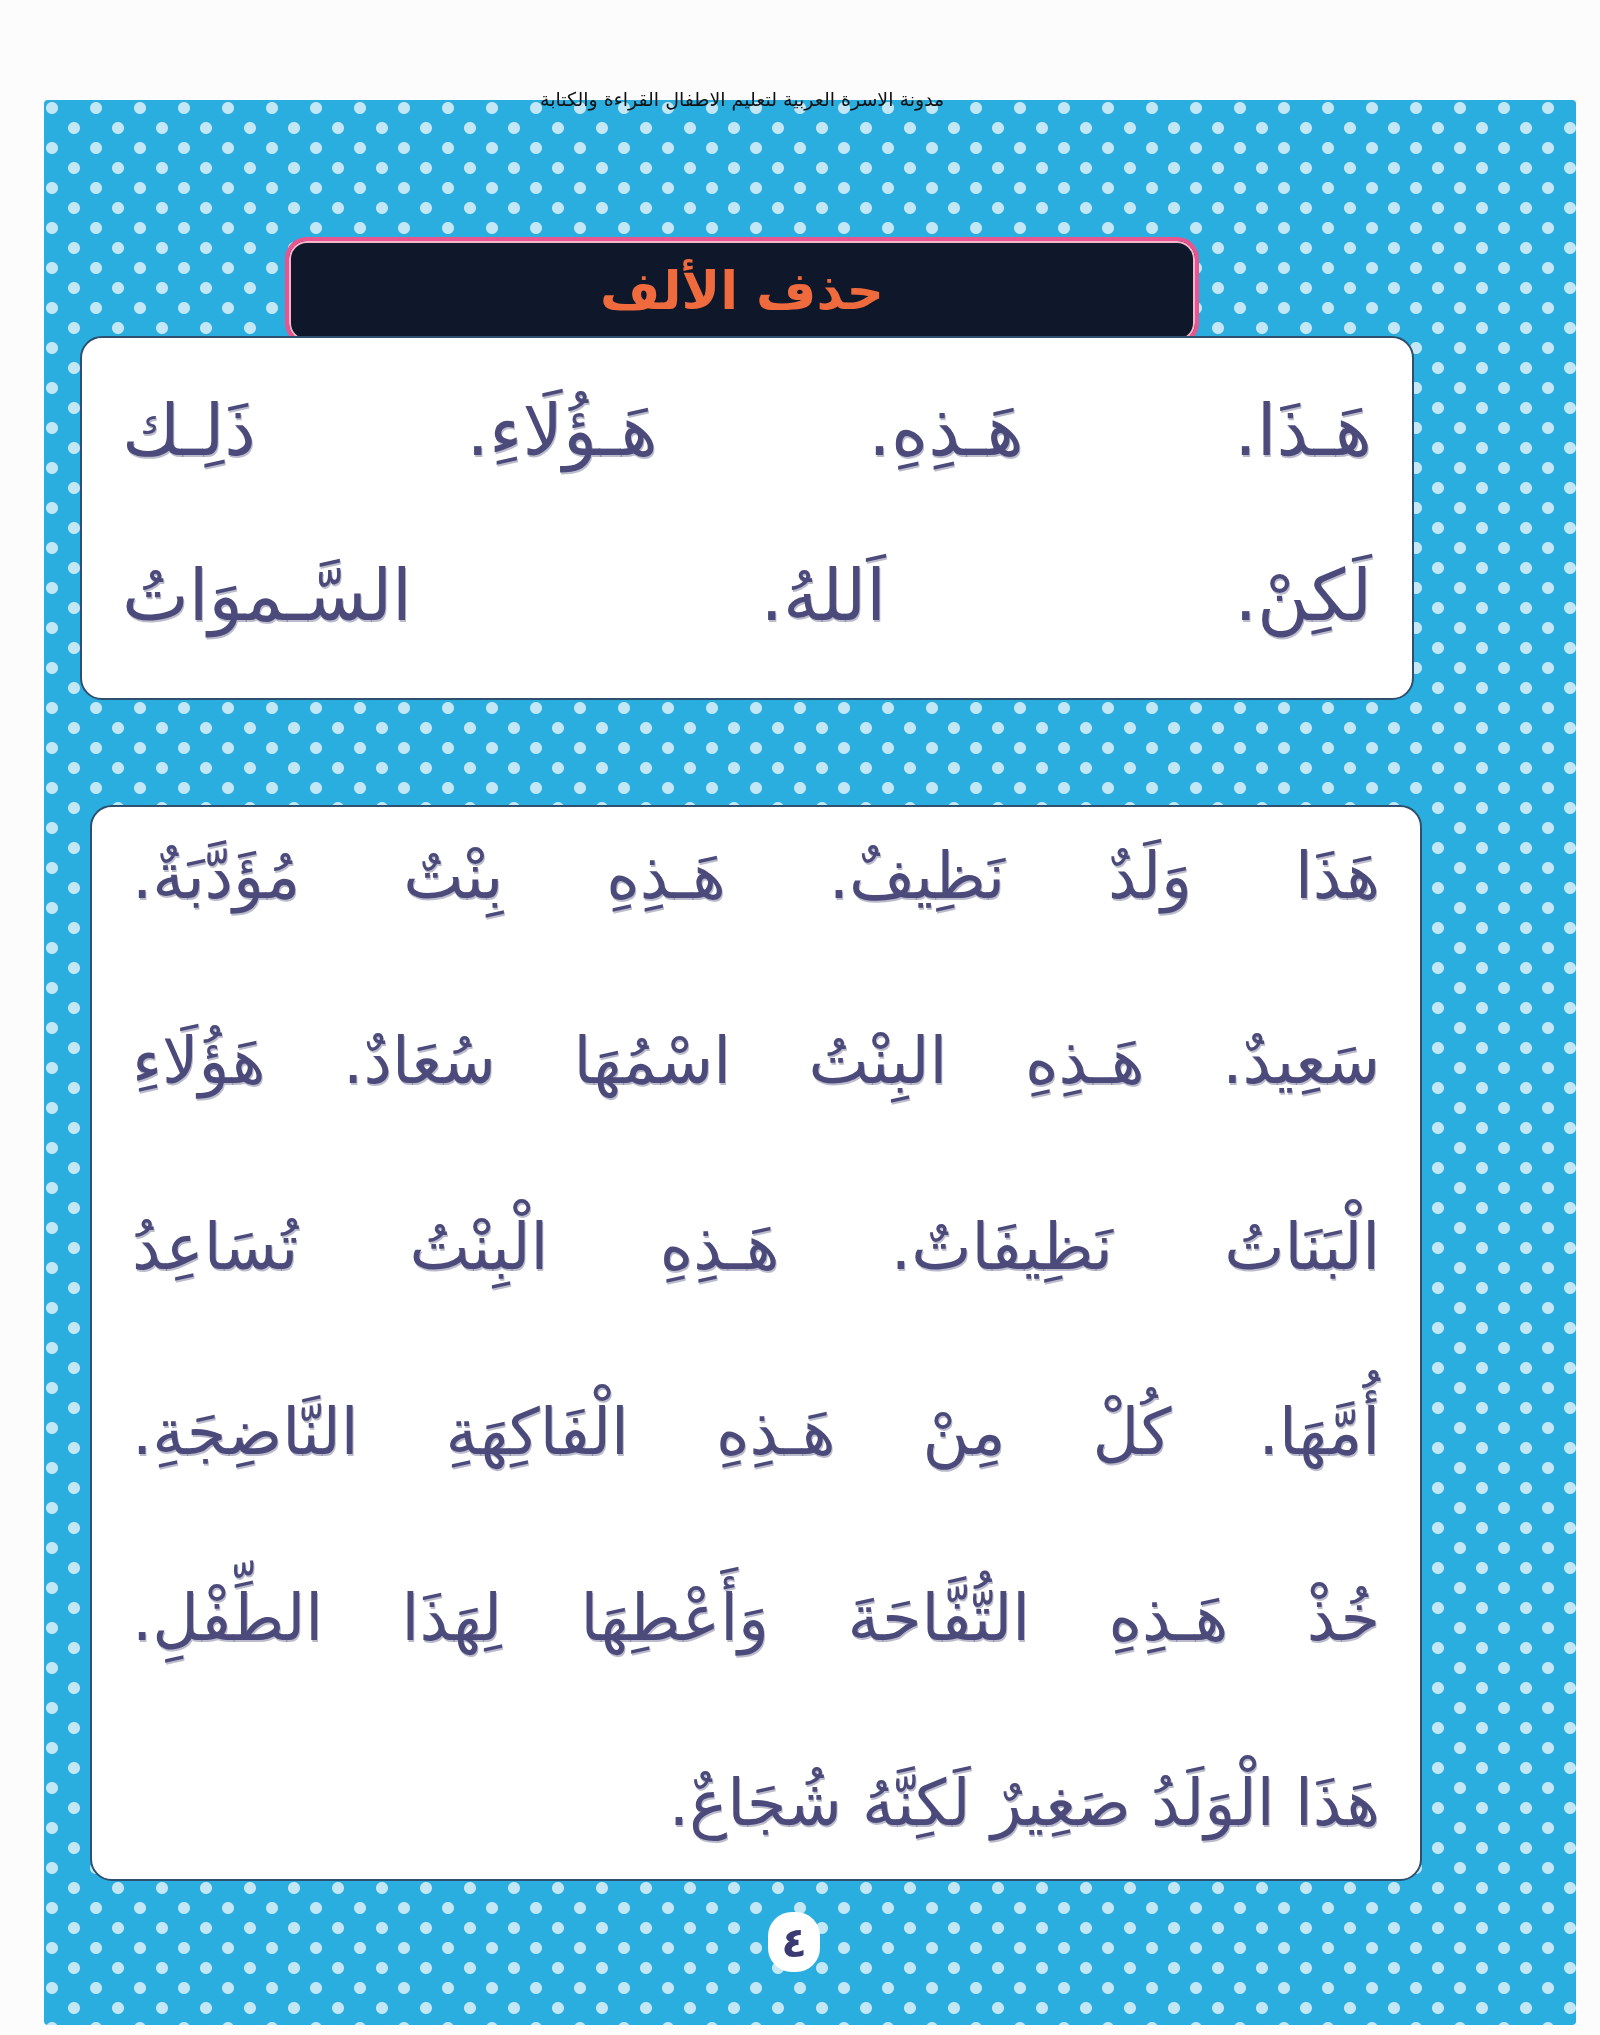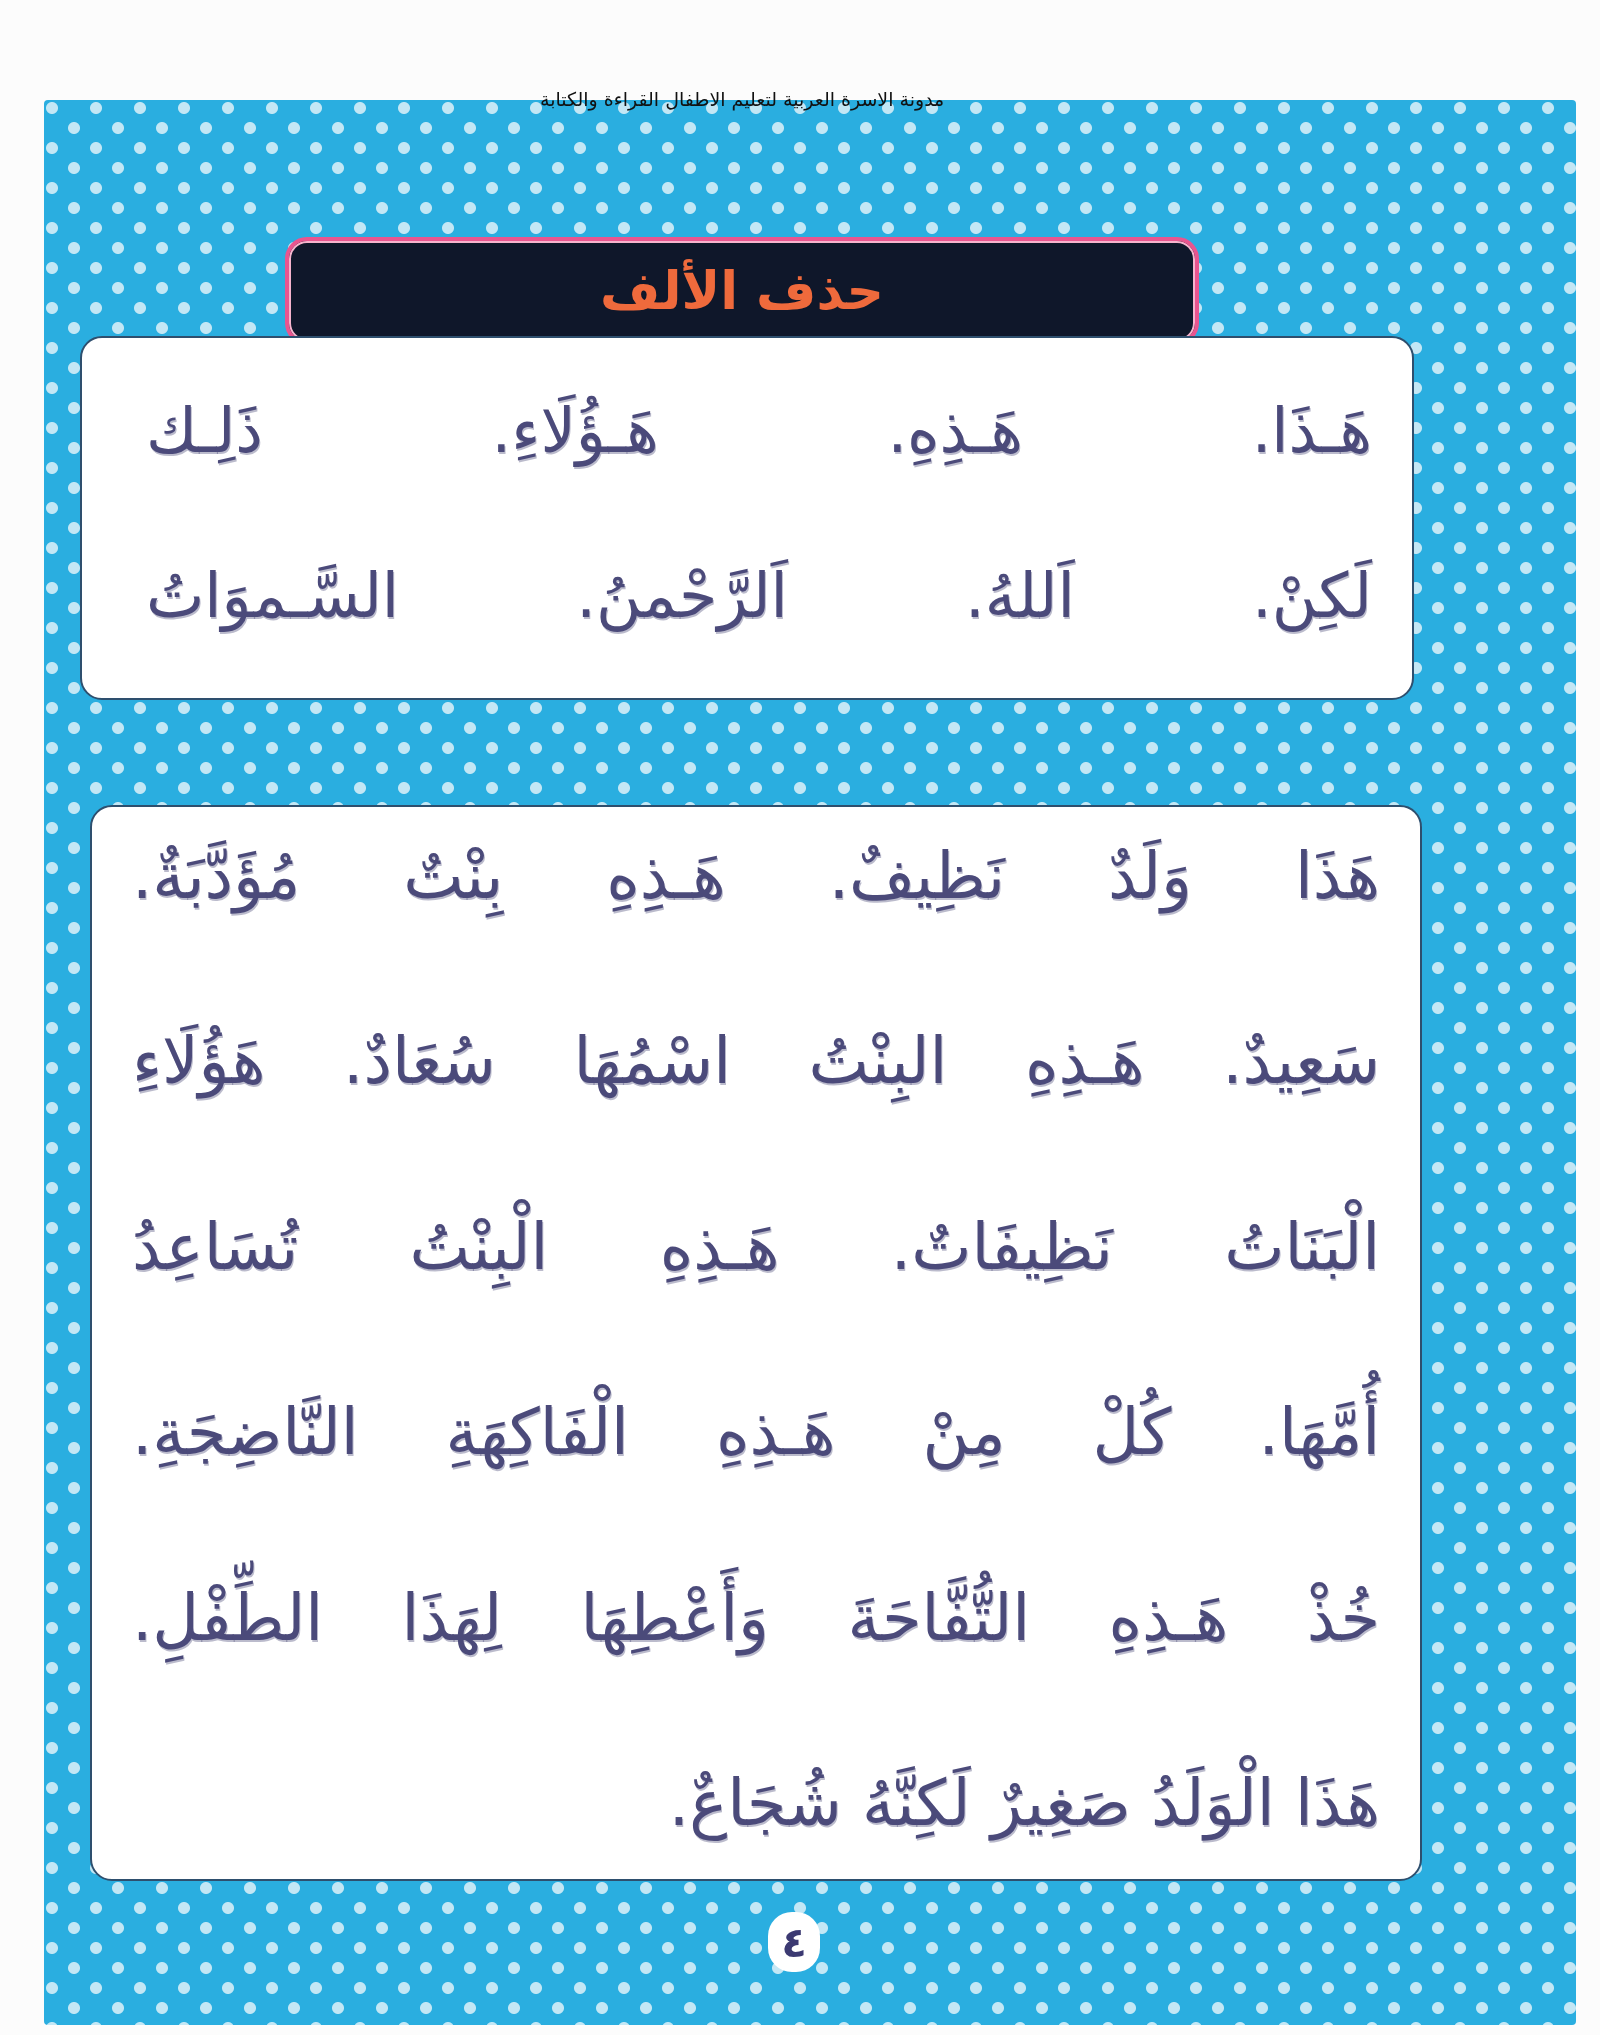--- a/index.html
+++ b/index.html
@@ -78,26 +78,25 @@
       padding: 10px 40px 20px 40px;
     }
     .words-row {
       display: flex;
       justify-content: space-between;
       align-items: center;
       direction: rtl;
     }
     .word {
       font-family: "DejaVu Sans", sans-serif;
-      font-size: 62px;
+      font-size: 71px;
       color: #4b4a7a;
       line-height: 1.35;
       white-space: nowrap;
       text-shadow: 1px 2px 0 rgba(60,60,110,0.35);
-      margin-left: 24px;
     }
     .exercise-lines {
       position: absolute;
       left: 40px; right: 40px; top: 25px; bottom: 30px;
       direction: rtl;
       display: flex;
       flex-direction: column;
       justify-content: space-between;
     }
     .line {
@@ -147,21 +146,20 @@
     <div class="words-grid">
       <div class="words-row">
         <span class="word">هَـذَا.</span>
         <span class="word">هَـذِهِ.</span>
         <span class="word">هَـؤُلَاءِ.</span>
         <span class="word">ذَلِـك</span>
       </div>
       <div class="words-row">
         <span class="word">لَكِنْ.</span>
         <span class="word">اَللهُ.</span>
-        <span class="word">اَلرَّحْمنُ.</span>
         <span class="word">السَّـموَاتُ</span>
       </div>
     </div>
   </div>
 
 
   <div class="white-box" style="left:90px; top:805px; width:1328px; height:1072px;">
     <div class="exercise-lines">
       <div class="line">هَذَا وَلَدٌ نَظِيفٌ. هَـذِهِ بِنْتٌ مُؤَدَّبَةٌ.</div>
       <div class="line">سَعِيدٌ. هَـذِهِ البِنْتُ اسْمُهَا سُعَادٌ. هَؤُلَاءِ</div>

